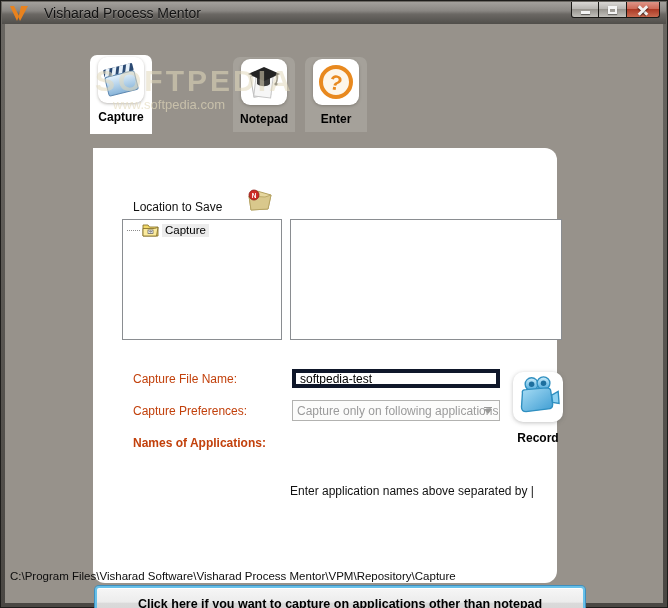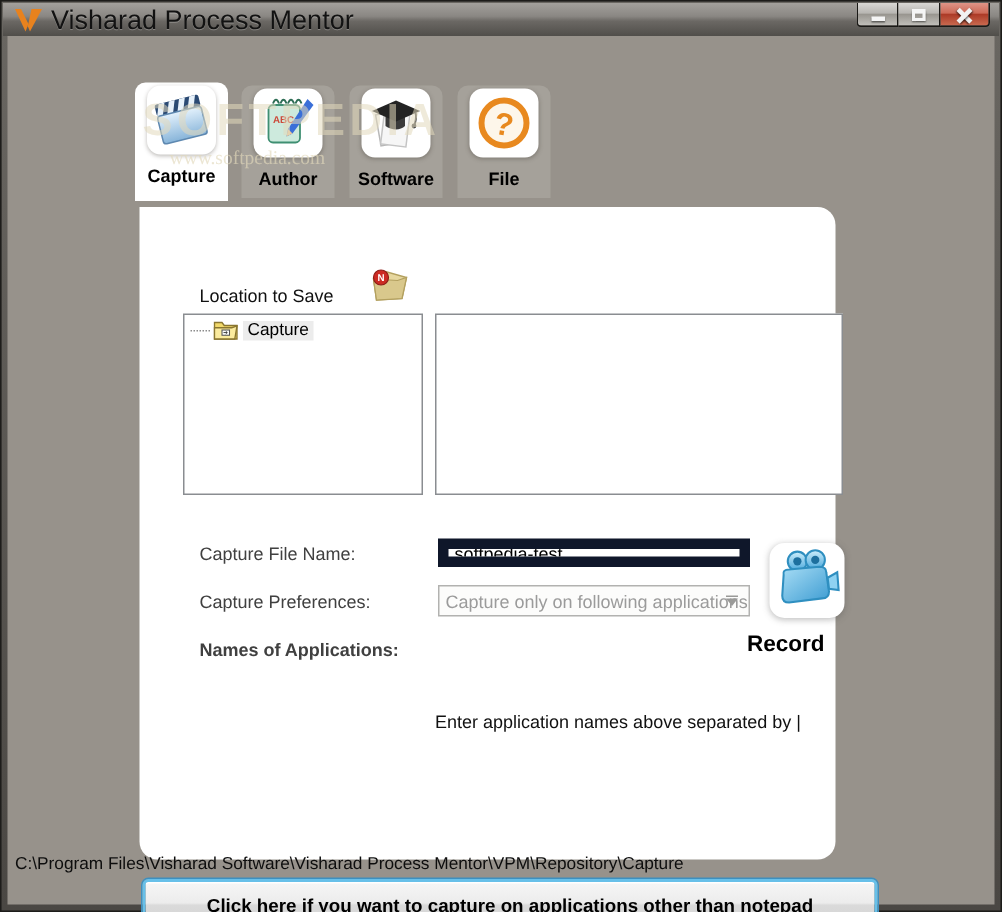--- a/index.html
+++ b/index.html
@@ -11,21 +11,21 @@
     overflow:hidden;
   }
   
   .win-outer { position:absolute; inset:0; border:1px solid #1d1c1a; background:linear-gradient(#6a6762,#4a4743); }
   .titlebar {
     position:absolute; top:1px; left:1px; right:1px; height:22px;
     background:linear-gradient(to bottom,#a3a09c 0%,#8a8783 40%,#6b6864 55%,#504e4a 100%);
     display:flex; align-items:center;
   }
   .logo-v { margin-left:7px; width:20px; height:17px; }
-  .title-text { margin-left:5px; font-size:18px; color:#121212; text-shadow:0 1px 0 rgba(255,255,255,0.25); }
+  .title-text { margin-left:15px; font-size:14px; color:#121212; text-shadow:0 1px 0 rgba(255,255,255,0.25); }
   .win-btns { position:absolute; right:6px; top:0; display:flex; }
   .win-btn {
     height:16px; border:1px solid #1a1916; border-top:none;
     display:flex; align-items:center; justify-content:center;
     background:linear-gradient(to bottom,#d9d7d4 0%,#b8b6b2 45%,#98958f 50%,#c2c0bb 100%);
     cursor:pointer;
   }
   .win-btn.min  { width:28px; border-radius:0 0 0 3px; }
   .win-btn.max  { width:27px; border-left:none; border-right:none; }
   .win-btn.close{ width:34px; border-radius:0 0 3px 0;
@@ -53,65 +53,65 @@
     background:#fff; border-radius:9px;
     box-shadow:0 1px 3px rgba(60,55,45,0.35);
     display:flex; align-items:center; justify-content:center;
   }
   .tab-label { position:absolute; left:0; right:0; top:55px; text-align:center; font-size:12px; font-weight:bold; color:#000; }
 
   
   .wm1 { position:absolute; left:90px; top:40px; font-size:30px; font-weight:bold; letter-spacing:3px;
          color:rgba(226,216,188,0.55); z-index:40; pointer-events:none; }
   .wm2 { position:absolute; left:108px; top:73px; font-size:13px;
-         color:rgba(226,216,188,0.65); z-index:40; pointer-events:none;font-family:Liberation Serif, serif; }
+         color:rgba(226,216,188,0.65); z-index:40; pointer-events:none; }
 
   
   .panel {
-    position:absolute; left:88px; top:114px; width:464px; height:435px;
+    position:absolute; left:88px; top:124px; width:464px; height:435px;
     background:#ffffff; border-radius:0 12px 12px 12px;
   }
   .loc-label { position:absolute; left:40px; top:52px; font-size:12px; color:#111; }
   .newfolder-btn { position:absolute; left:152px; top:40px; width:28px; height:24px; cursor:pointer; }
 
   .tree-box, .list-box {
     position:absolute; top:71px; background:#fff; border:1px solid #8a8d91;
   }
   .tree-box { left:29px;  width:160px; height:121px; }
   .list-box { left:197px; width:272px; height:121px; }
   .tree-item { display:flex; align-items:center; padding:3px 2px 0 4px; cursor:pointer; }
   .tree-dots { width:13px; border-top:1px dotted #8c8c8c; margin-right:2px; }
   .tree-label { font-size:11.5px; color:#000; background:#ececec; padding:0 3px 1px 3px; margin-left:3px; }
 
-  .fld-label { position:absolute; left:40px; font-size:12px; color:#404040; }
+  .fld-label { position:absolute; left:40px; font-size:12px; color:#c2410c; }
   .lbl-1 { top:224px; } .lbl-2 { top:256px;text-align:right; } .lbl-3 { top:288px;font-weight:bold; }
 
   .txt-input {
     position:absolute; left:199px; width:208px; height:19px;
-    border:7px solid #0f172a; font-family:"Liberation Sans",sans-serif;
+    border:4px solid #0f172a; font-family:"Liberation Sans",sans-serif;
     font-size:12px; color:#000; padding:0 4px; background:#fff;
   }
   .inp-1 { top:221px; }
   .inp-3 { top:284px; background:#f1f1f0; border-color:#b4b4b2; color:#9a9a9a; }
   .dd {
     position:absolute; left:199px; top:252px; width:208px; height:21px;
     border:1px solid #b2b2b0; background:#fcfcfb; color:#9b9b9b;
     font-size:12px; padding:3px 20px 0 4px; white-space:nowrap; overflow:hidden;
   }
   .dd-arrow { position:absolute; right:7px; top:8px; width:0; height:0;
     border-left:4px solid transparent; border-right:4px solid transparent; border-top:5px solid #9a9a98; }
   .dd-arrow:before { content:""; position:absolute; left:-4px; top:-7px; width:8px; height:1px; background:#9a9a98; }
 
   .note { position:absolute; left:197px; top:312px; font-size:12px; color:#111;margin-top:24px; }
 
   .record-btn { position:absolute; left:420px; top:224px; width:50px; height:50px;
     background:#fff; border-radius:10px; box-shadow:0 1px 4px rgba(80,80,80,0.35);
     display:flex; align-items:center; justify-content:center; cursor:pointer; }
-  .record-label { position:absolute; left:405px; top:283px; width:80px; 
-    font-size:15px; font-weight:bold; color:#000; }
+  .record-label { position:absolute; left:405px; top:283px; width:80px; text-align:center;
+    font-size:12px; font-weight:bold; color:#000; }
 
   
   .path-text { position:absolute; left:5px; top:546px; font-size:11.5px; color:#0d0d0d; }
   .big-btn {
     position:absolute; left:90px; top:562px; width:490px; height:35px;
     border:2px solid #67c0e9; border-radius:4px;
     box-shadow:0 0 0 1px #3e8fbe, inset 0 1px 0 #ffffff;
     background:linear-gradient(to bottom,#f6f6f6 0%,#ececec 45%,#dadada 50%,#d2d2d2 100%);
     font-family:"Liberation Sans",sans-serif; font-size:12.5px; font-weight:bold; color:#000;
     cursor:pointer;
@@ -164,55 +164,43 @@
             <polygon points="16,7 20,7 17,15 13,15" fill="#e8f2fb"></polygon>
             <polygon points="23,7 27,7 24,15 20,15" fill="#e8f2fb"></polygon>
             <polygon points="30,7 34,7 31,15 27,15" fill="#e8f2fb"></polygon>
             <rect x="6" y="15" width="30" height="19" rx="2" fill="url(#capG)" stroke="#5e88b0" stroke-width="1"></rect>
           </g>
         </svg>
       </div>
       <div class="tab-label">Capture</div>
     </div>
 
-    <div class="tab tab-author">
-      <div class="icon-tile">
-        <svg width="42" height="42" viewBox="0 0 42 42">
-          <rect x="8" y="9" width="21" height="25" rx="3" fill="#cdeadd" stroke="#3f8f72" stroke-width="1.2"></rect>
-          <path d="M11 8 q2 -5 4 0 M16 8 q2 -5 4 0 M21 8 q2 -5 4 0 M26 8 q2 -5 4 0" fill="none" stroke="#2e6e55" stroke-width="1.3"></path>
-          <text x="11" y="21" font-size="6.5" font-weight="bold" fill="#cc4a3a" font-family="Liberation Sans, sans-serif">ABC</text>
-          <polygon points="34,5 38,9 24,28 20,30 21,25" fill="#3a6fd8"></polygon>
-          <polygon points="20,30 24,28 21,25" fill="#e8c89a"></polygon>
-        </svg>
-      </div>
-      <div class="tab-label">Author</div>
-    </div>
 
     <div class="tab tab-learner">
       <div class="icon-tile">
         <svg width="42" height="42" viewBox="0 0 42 42">
           <rect x="9" y="14" width="17" height="21" fill="#fdfdfd" stroke="#b8b8b8" transform="rotate(-10 17 24)"></rect>
           <rect x="12" y="15" width="17" height="21" fill="#f6f6f6" stroke="#c4c4c4" transform="rotate(7 20 25)"></rect>
           <path d="M14 17 v6 c4 3 10 3 13 0 v-6" fill="#3a3a3a"></path>
           <polygon points="21,6 37,13 21,20 5,13" fill="#232323"></polygon>
           <path d="M34 14 q1 4 -1 9" fill="none" stroke="#4a4a4a" stroke-width="1.3"></path>
           <circle cx="33" cy="23" r="1.6" fill="#4a4a4a"></circle>
         </svg>
       </div>
-      <div class="tab-label">Software</div>
+      <div class="tab-label">Notepad</div>
     </div>
 
     <div class="tab tab-help">
       <div class="icon-tile">
         <svg width="42" height="42" viewBox="0 0 42 42">
           <circle cx="21" cy="21" r="15" fill="#fdf6ea" stroke="#e8891f" stroke-width="4"></circle>
           <text x="21" y="29" text-anchor="middle" font-size="21" font-weight="bold" fill="#e8891f" font-family="Liberation Sans, sans-serif" transform="rotate(10 21 21)">?</text>
         </svg>
       </div>
-      <div class="tab-label">File</div>
+      <div class="tab-label">Enter</div>
     </div>
 
     <div class="panel">
 
       <div class="loc-label">Location to Save</div>
 
       <svg class="newfolder-btn" viewBox="0 0 28 24">
         <polygon points="4,8 12,3 26,7 23,21 6,22" fill="#e6d79f" stroke="#b3a05f" stroke-width="1"></polygon>
         <polygon points="4,8 20,9 26,7 23,21 6,22" fill="#d9c88c" stroke="#b3a05f" stroke-width="0.8"></polygon>
         <circle cx="9" cy="7" r="5" fill="#cc2b24" stroke="#8e1d18" stroke-width="0.8"></circle>

